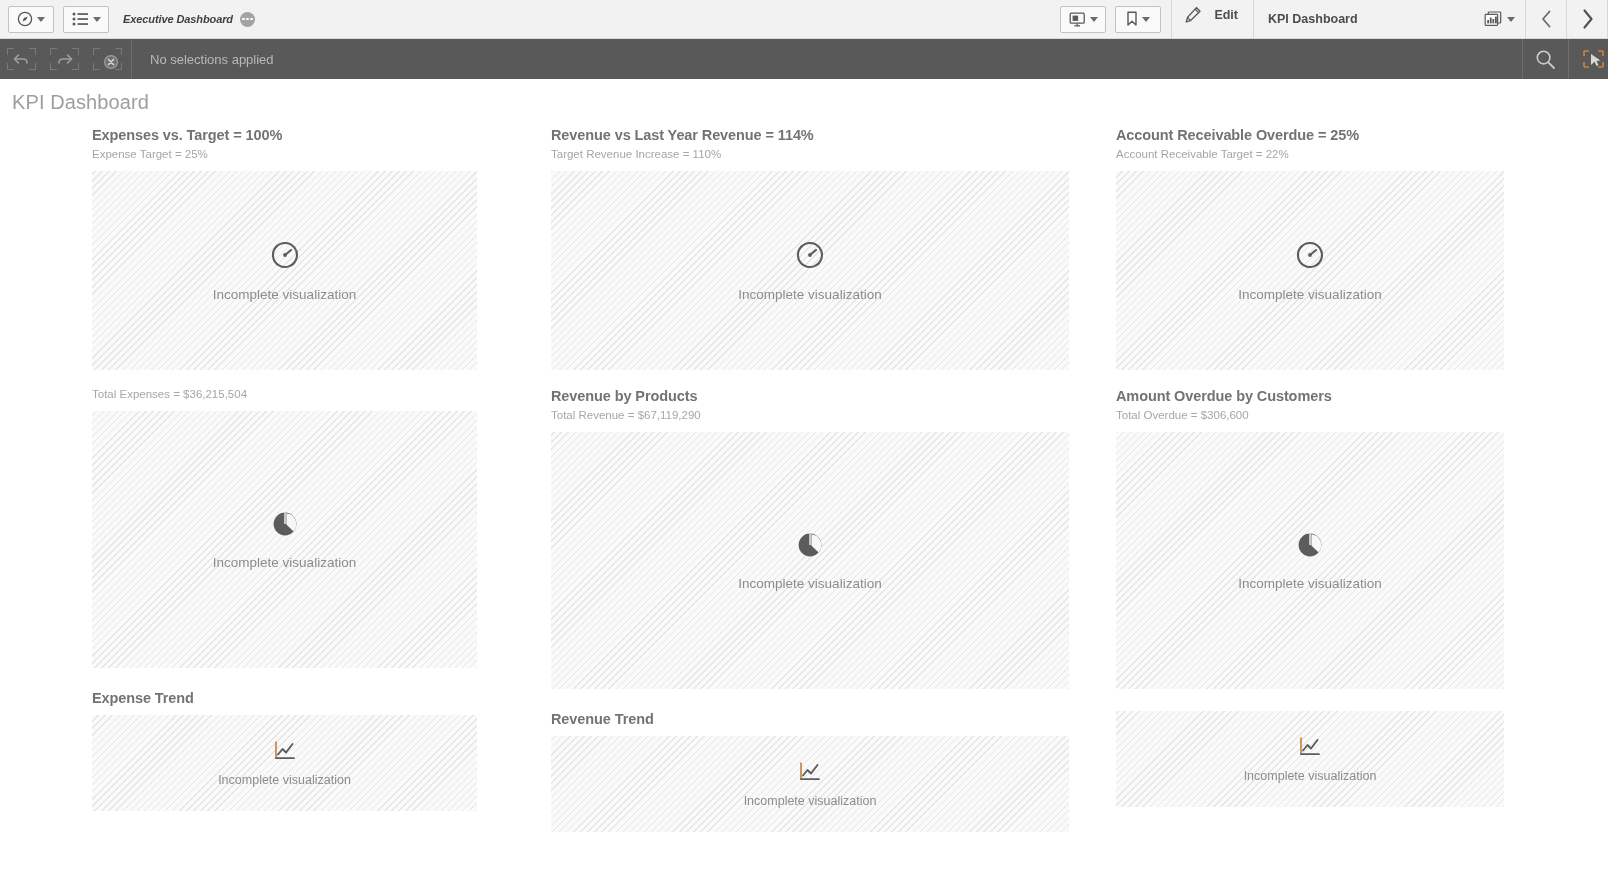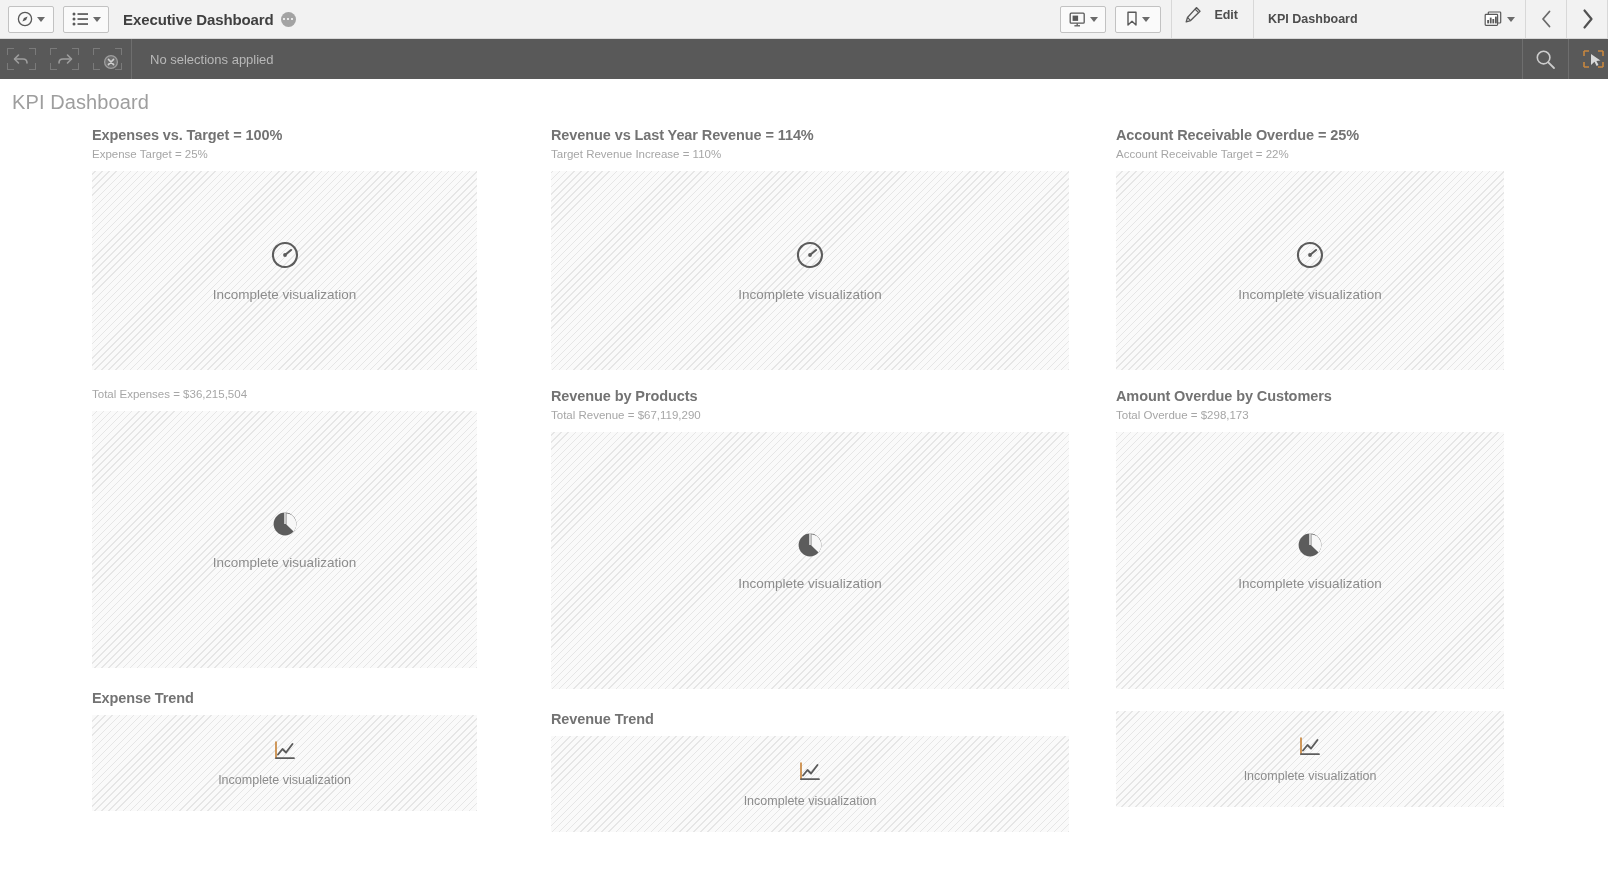--- a/index.html
+++ b/index.html
@@ -46,24 +46,25 @@
     border-top: 5px solid #6b6b6b;
   }
 
   #app-title-wrap {
     display: flex;
     align-items: center;
     margin-left: 14px;
     gap: 7px;
   }
   #app-title {
-    font-size: 15px;
+    font-size: 11px;
     font-weight: bold;
     color: #404040;
     letter-spacing: -0.1px;
+    font-style: italic;
   }
   #app-info-icon {
     width: 15px; height: 15px;
     border-radius: 50%;
     background: #a3a3a3;
     display: flex;
     align-items: center;
     justify-content: center;
     gap: 1.5px;
     cursor: pointer;
@@ -546,21 +547,21 @@
             <path d="M15 15 L21 10" stroke="#5c5c5c" stroke-width="2.1" stroke-linecap="round"></path>
             <circle cx="15" cy="15" r="1.9" fill="#5c5c5c"></circle>
           </svg>
         </span>
         <span class="ph-text">Incomplete visualization</span>
       </div>
     </div>
 
     <div class="row2">
       <div class="viz-title">Amount Overdue by Customers</div>
-      <div class="viz-sub">Total Overdue = $298,173</div>
+      <div class="viz-sub">Total Overdue = $306,600</div>
       <div class="placeholder pie-box">
         <span class="ph-icon">
           <svg width="28" height="28" viewBox="0 0 28 28">
             <circle cx="14" cy="14" r="11.4" fill="#5c5c5c"></circle>
             <path d="M15.4 14.6 L15.4 3.2 A11 11 0 0 1 22.6 21.4 Z" fill="#f7f7f7"></path>
             <path d="M14 14 L14 2.6" stroke="#f7f7f7" stroke-width="1.4"></path>
           </svg>
         </span>
         <span class="ph-text">Incomplete visualization</span>
       </div>

